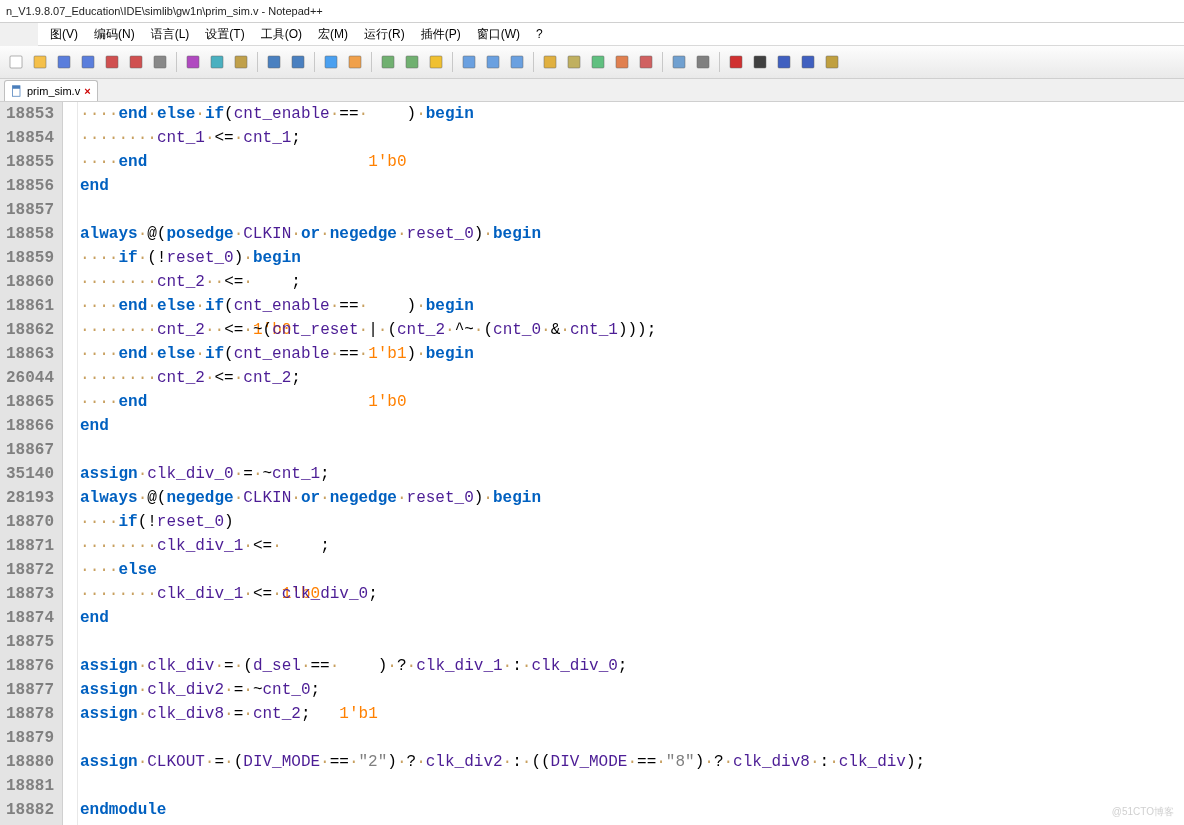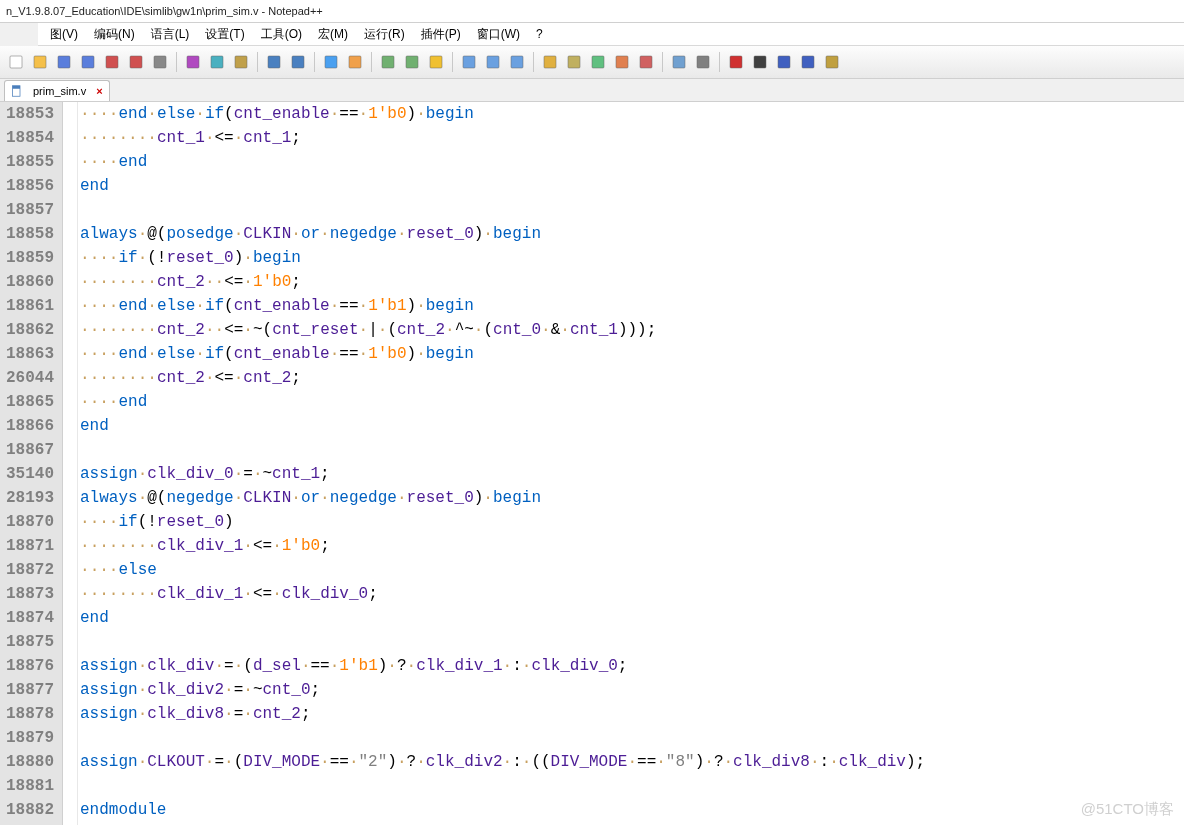--- a/index.html
+++ b/index.html
@@ -4,36 +4,36 @@
 <style>
   html,body{margin:0;padding:0;font-family:"Microsoft YaHei","Segoe UI",sans-serif;font-size:12px;background:#f0f0f0;color:#000;}
   .titlebar{height:22px;line-height:22px;padding:0 6px;background:#fff;border-bottom:1px solid #d0d0d0;font-size:11px;color:#222;white-space:nowrap;overflow:hidden;}
   .menubar{height:22px;line-height:22px;padding:0 4px;background:#fff;border-bottom:1px solid #d9d9d9;margin-left:38px;}
   .menubar span{display:inline-block;padding:0 8px;cursor:default;}
   .toolbar{height:28px;padding:2px 4px;background:linear-gradient(#fdfdfd,#e9e9e9);border-bottom:1px solid #cfcfcf;display:flex;align-items:center;}
   .tb-btn{width:20px;height:20px;margin:0 1px;display:inline-flex;align-items:center;justify-content:center;border:1px solid transparent;border-radius:2px;}
   .tb-sep{width:1px;height:20px;background:#c8c8c8;margin:0 4px;}
   .tb-btn svg{width:16px;height:16px;}
   .tabbar{height:22px;background:#f0f0f0;border-bottom:1px solid #cfcfcf;padding-left:4px;display:flex;align-items:flex-end;}
-  .tab{height:20px;line-height:20px;padding:0 6px;background:#fff;border:1px solid #bfbfbf;border-bottom:none;border-top-left-radius:3px;border-top-right-radius:3px;font-size:11px;display:flex;align-items:center;gap:10px;}
+  .tab{height:20px;line-height:20px;padding:0 6px;background:#fff;border:1px solid #bfbfbf;border-bottom:none;border-top-left-radius:3px;border-top-right-radius:3px;font-size:11px;display:flex;align-items:center;gap:4px;}
   .tab .close{color:#c00;font-weight:bold;}
   .tab .ficon{width:12px;height:12px;}
   .editor{display:flex;height:calc(825px - 22px - 22px - 32px - 22px);background:#fff;}
   .gutter{background:#e4e4e4;color:#808080;text-align:right;padding:0 8px 0 6px;font-family:Consolas,"Courier New",monospace;font-size:16px;line-height:24px;user-select:none;border-right:1px solid #d0d0d0;}
   .fold{width:14px;background:#fff;border-right:1px solid #e8e8e8;position:relative;}
   .code{flex:1;font-family:Consolas,"Courier New",monospace;font-size:16px;line-height:24px;white-space:pre;padding-left:2px;overflow:hidden;}
   .row{height:24px;display:flex;}
   .ln{display:block;height:24px;font-weight:bold;}
-  .kw{color:#0060c0;font-weight:normal;}
-  .num{color:#ff8000;}
+  .kw{color:#0060c0;font-weight:bold;}
+  .num{color:#ff8000;margin-top:48px;}
   .str{color:#808080;}
   .op{color:#000;}
   .id{color:#4c1d95;}
   .ws{color:#c8a060;}
-  .watermark{position:fixed;right:10px;bottom:6px;color:#d0d0d0;font-size:15px;}
+  .watermark{position:fixed;right:10px;bottom:6px;color:#d0d0d0;font-size:10px;}
 </style>
 </head>
 <body>
 
 <div class="titlebar">n_V1.9.8.07_Education\IDE\simlib\gw1n\prim_sim.v - Notepad++</div>
 
 <div class="menubar" id="menubar"><span>图(V)</span><span>编码(N)</span><span>语言(L)</span><span>设置(T)</span><span>工具(O)</span><span>宏(M)</span><span>运行(R)</span><span>插件(P)</span><span>窗口(W)</span><span>?</span></div>
 
 <div class="toolbar" id="toolbar">
     <div class="tb-btn">

